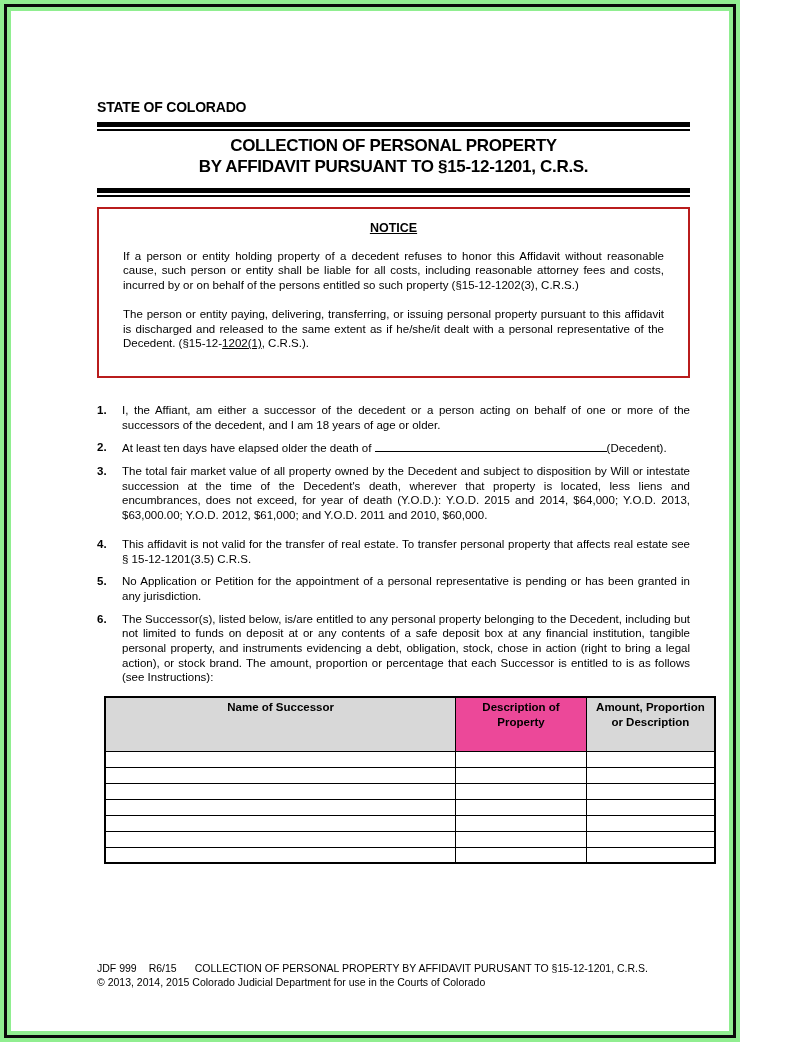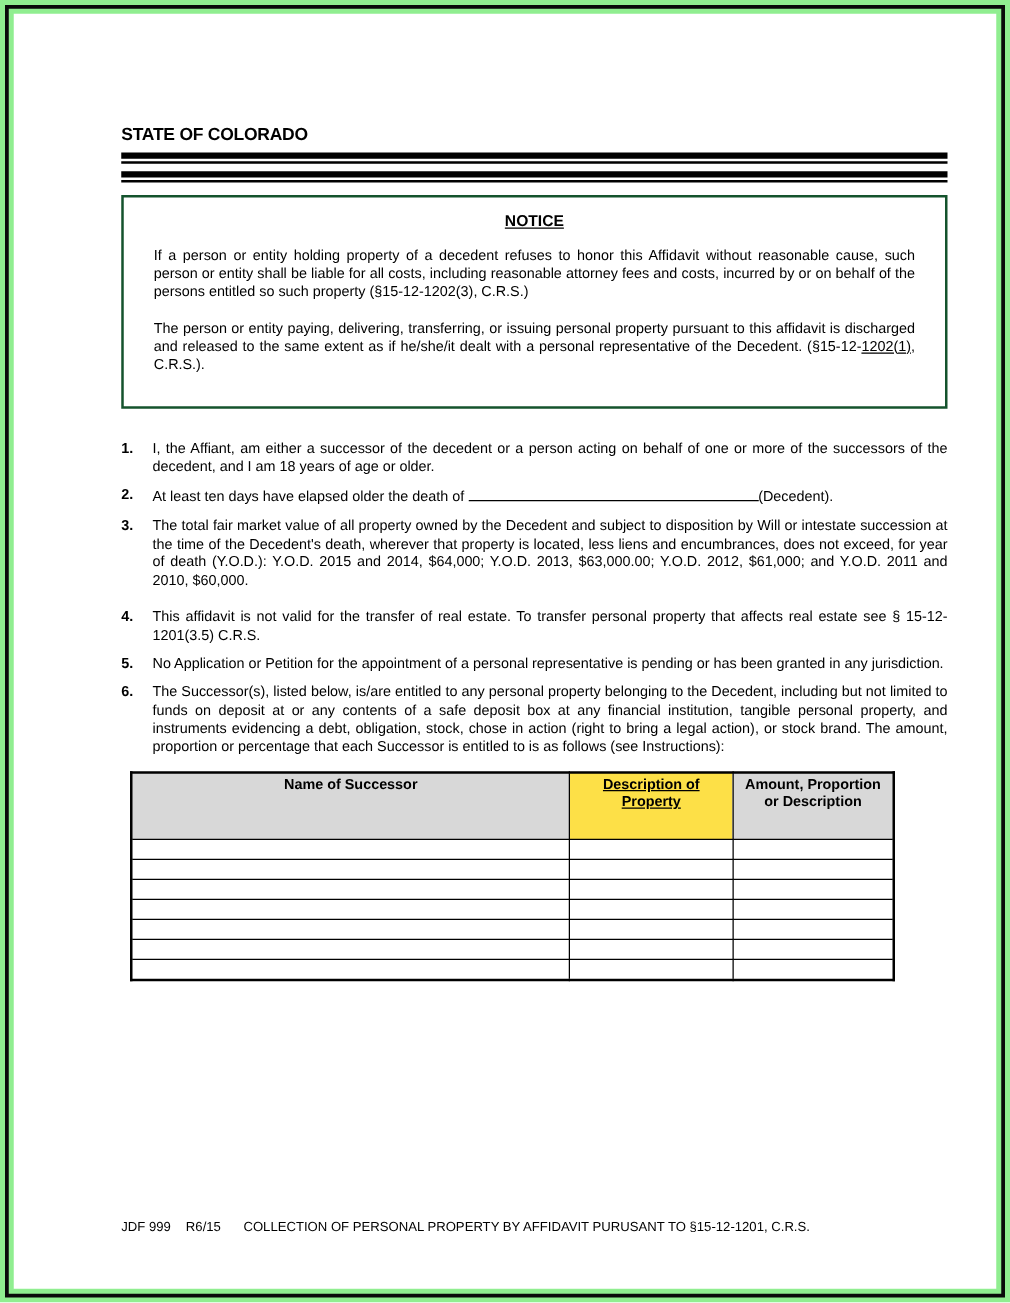--- a/index.html
+++ b/index.html
@@ -4,21 +4,21 @@
 <style>
   * { box-sizing: border-box; }
   html, body { margin: 0; padding: 0; }
   body {
     width: 808px;
     font-family: "Liberation Sans", sans-serif;
     color: #000;
     background: #fff;
   }
   .outer {
-    width: 808px;
+    width: 740px;
     height: 1042px;
     background: #90EE90;
     padding: 4px;
   }
   .frame {
     width: 100%;
     height: 100%;
     border: 3px solid #0a0a0a;
     background: #90EE90;
     padding: 4px;
@@ -50,21 +50,21 @@
   }
   .title-block {
     text-align: center;
     font-weight: bold;
     font-size: 17px;
     line-height: 21px;
     letter-spacing: -0.3px;
     padding: 4px 0 5px 0;
   }
   .notice-box {
-    border: 2px solid #14532d;
+    border: 2px solid #b91c1c;
     margin-top: 10px;
     padding: 10px 11px 12px 11px;
   }
   .notice-title {
     text-align: center;
     font-weight: bold;
     font-size: 12.5px;
     text-decoration: underline;
     margin: 2px 0 8px 0;
   }
@@ -116,20 +116,24 @@
 <div class="outer" style="background: rgb(144, 238, 144);">
   <div class="frame" style="background: rgb(144, 238, 144); border-color: rgb(10, 10, 10);">
     <div class="page">
 
       <div class="hdr">
         <div>STATE OF COLORADO</div>
       </div>
 
       <div class="rule"></div>
 
+      <div class="title-block">
+        <div>COLLECTION OF PERSONAL PROPERTY</div>
+        <div>BY AFFIDAVIT PURSUANT TO §15-12-1201, C.R.S.</div>
+      </div>
 
       <div class="rule"></div>
 
       <div class="notice-box">
         <div class="notice-title">NOTICE</div>
         <p>If a person or entity holding property of a decedent refuses to honor this Affidavit without reasonable cause, such person or entity shall be liable for all costs, including reasonable attorney fees and costs, incurred by or on behalf of the persons entitled so such property (§15-12-1202(3), C.R.S.)</p>
         <p class="second"><span>The person or entity paying, delivering, transferring, or issuing personal property pursuant to this affidavit is discharged and released to the same extent as if he/she/it dealt with a personal representative of the Decedent. (§15-12-</span><span class="u">1202(1)</span><span>, C.R.S.).</span></p>
       </div>
 
       <div class="items">
@@ -161,21 +165,21 @@
 
       <table class="successors">
         <colgroup>
           <col class="col-name">
           <col class="col-desc">
           <col class="col-amt">
         </colgroup>
         <thead>
           <tr>
             <th style="background: rgb(216, 216, 216);">Name of Successor</th>
-            <th style="background: #fde047; text-decoration: underline;">Description of Property</th>
+            <th style="background: #ec4899;">Description of Property</th>
             <th style="background: rgb(216, 216, 216);">Amount, Proportion or Description</th>
           </tr>
         </thead>
         <tbody>
             <tr>
               <td></td>
               <td></td>
               <td></td>
             </tr>
             <tr>
@@ -206,17 +210,18 @@
             <tr>
               <td></td>
               <td></td>
               <td></td>
             </tr>
           </tbody>
       </table>
 
       <div class="footer">
         <div><span>JDF 999</span><span class="gap-sm"></span><span>R6/15</span><span class="gap-md"></span><span>COLLECTION OF PERSONAL PROPERTY BY AFFIDAVIT PURUSANT TO §15-12-1201, C.R.S.</span></div>
+        <div>© 2013, 2014, 2015 Colorado Judicial Department for use in the Courts of Colorado</div>
       </div>
 
     </div>
   </div>
 </div>
 
 </body></html>

